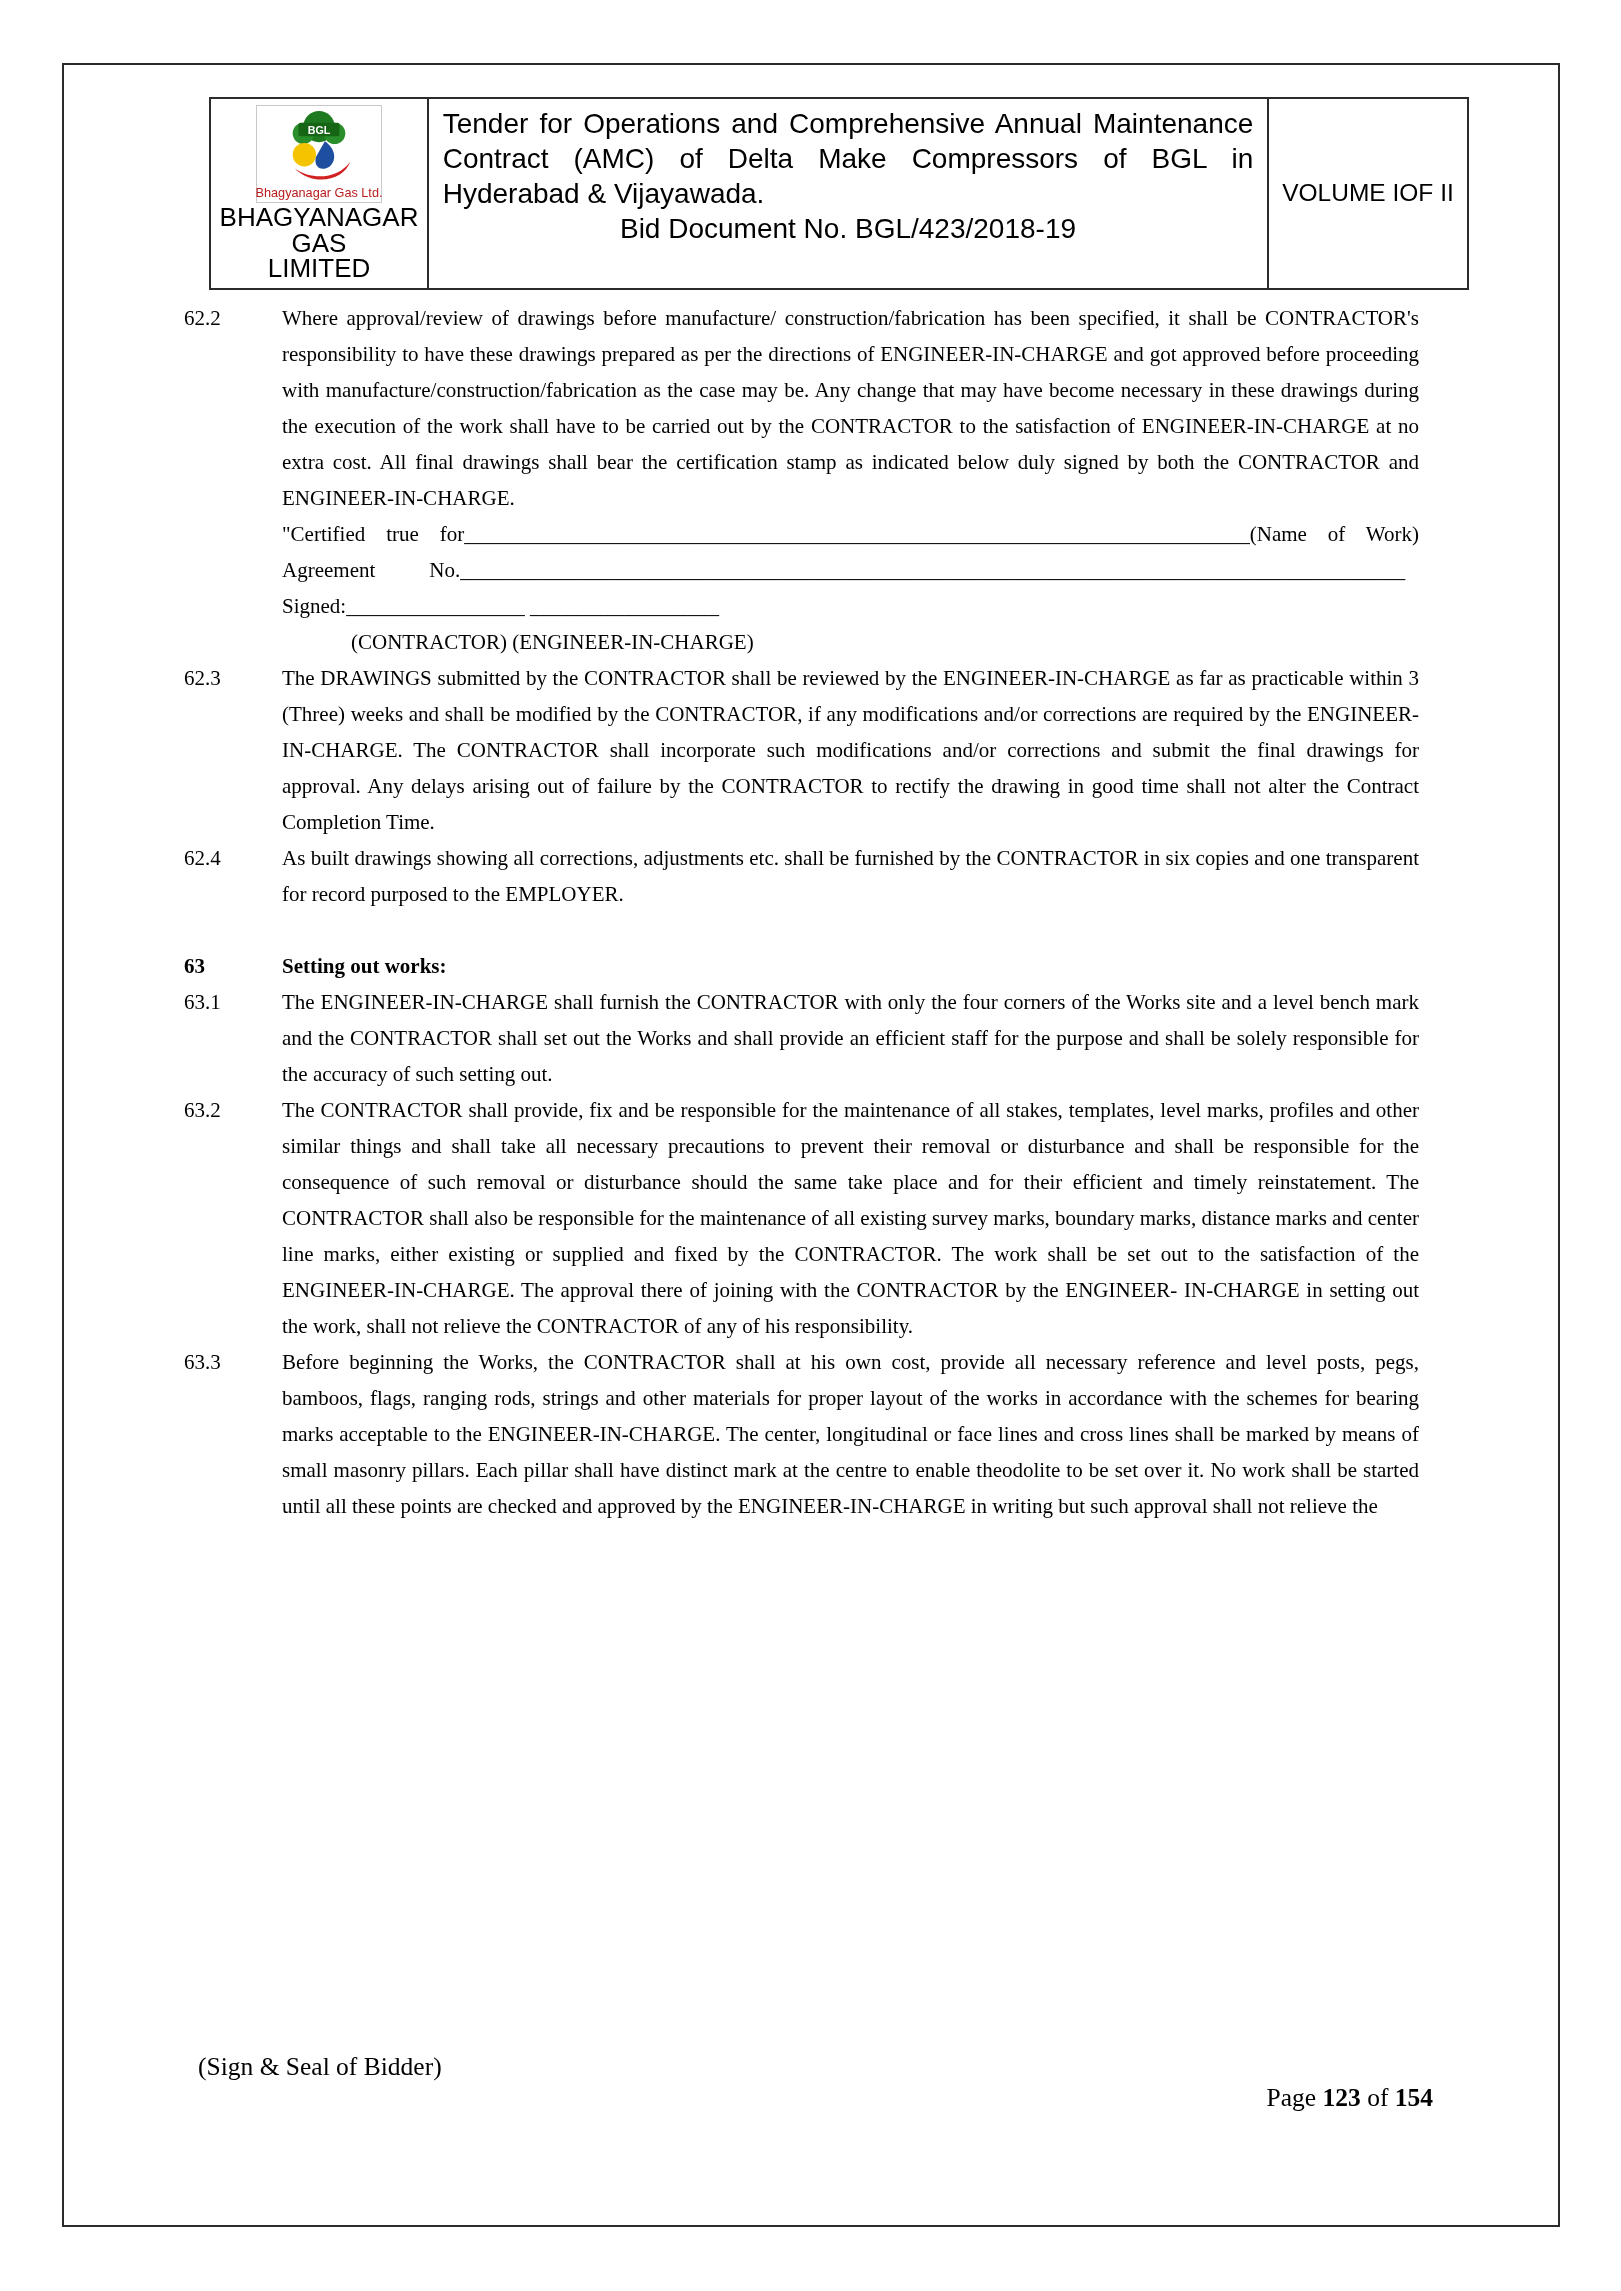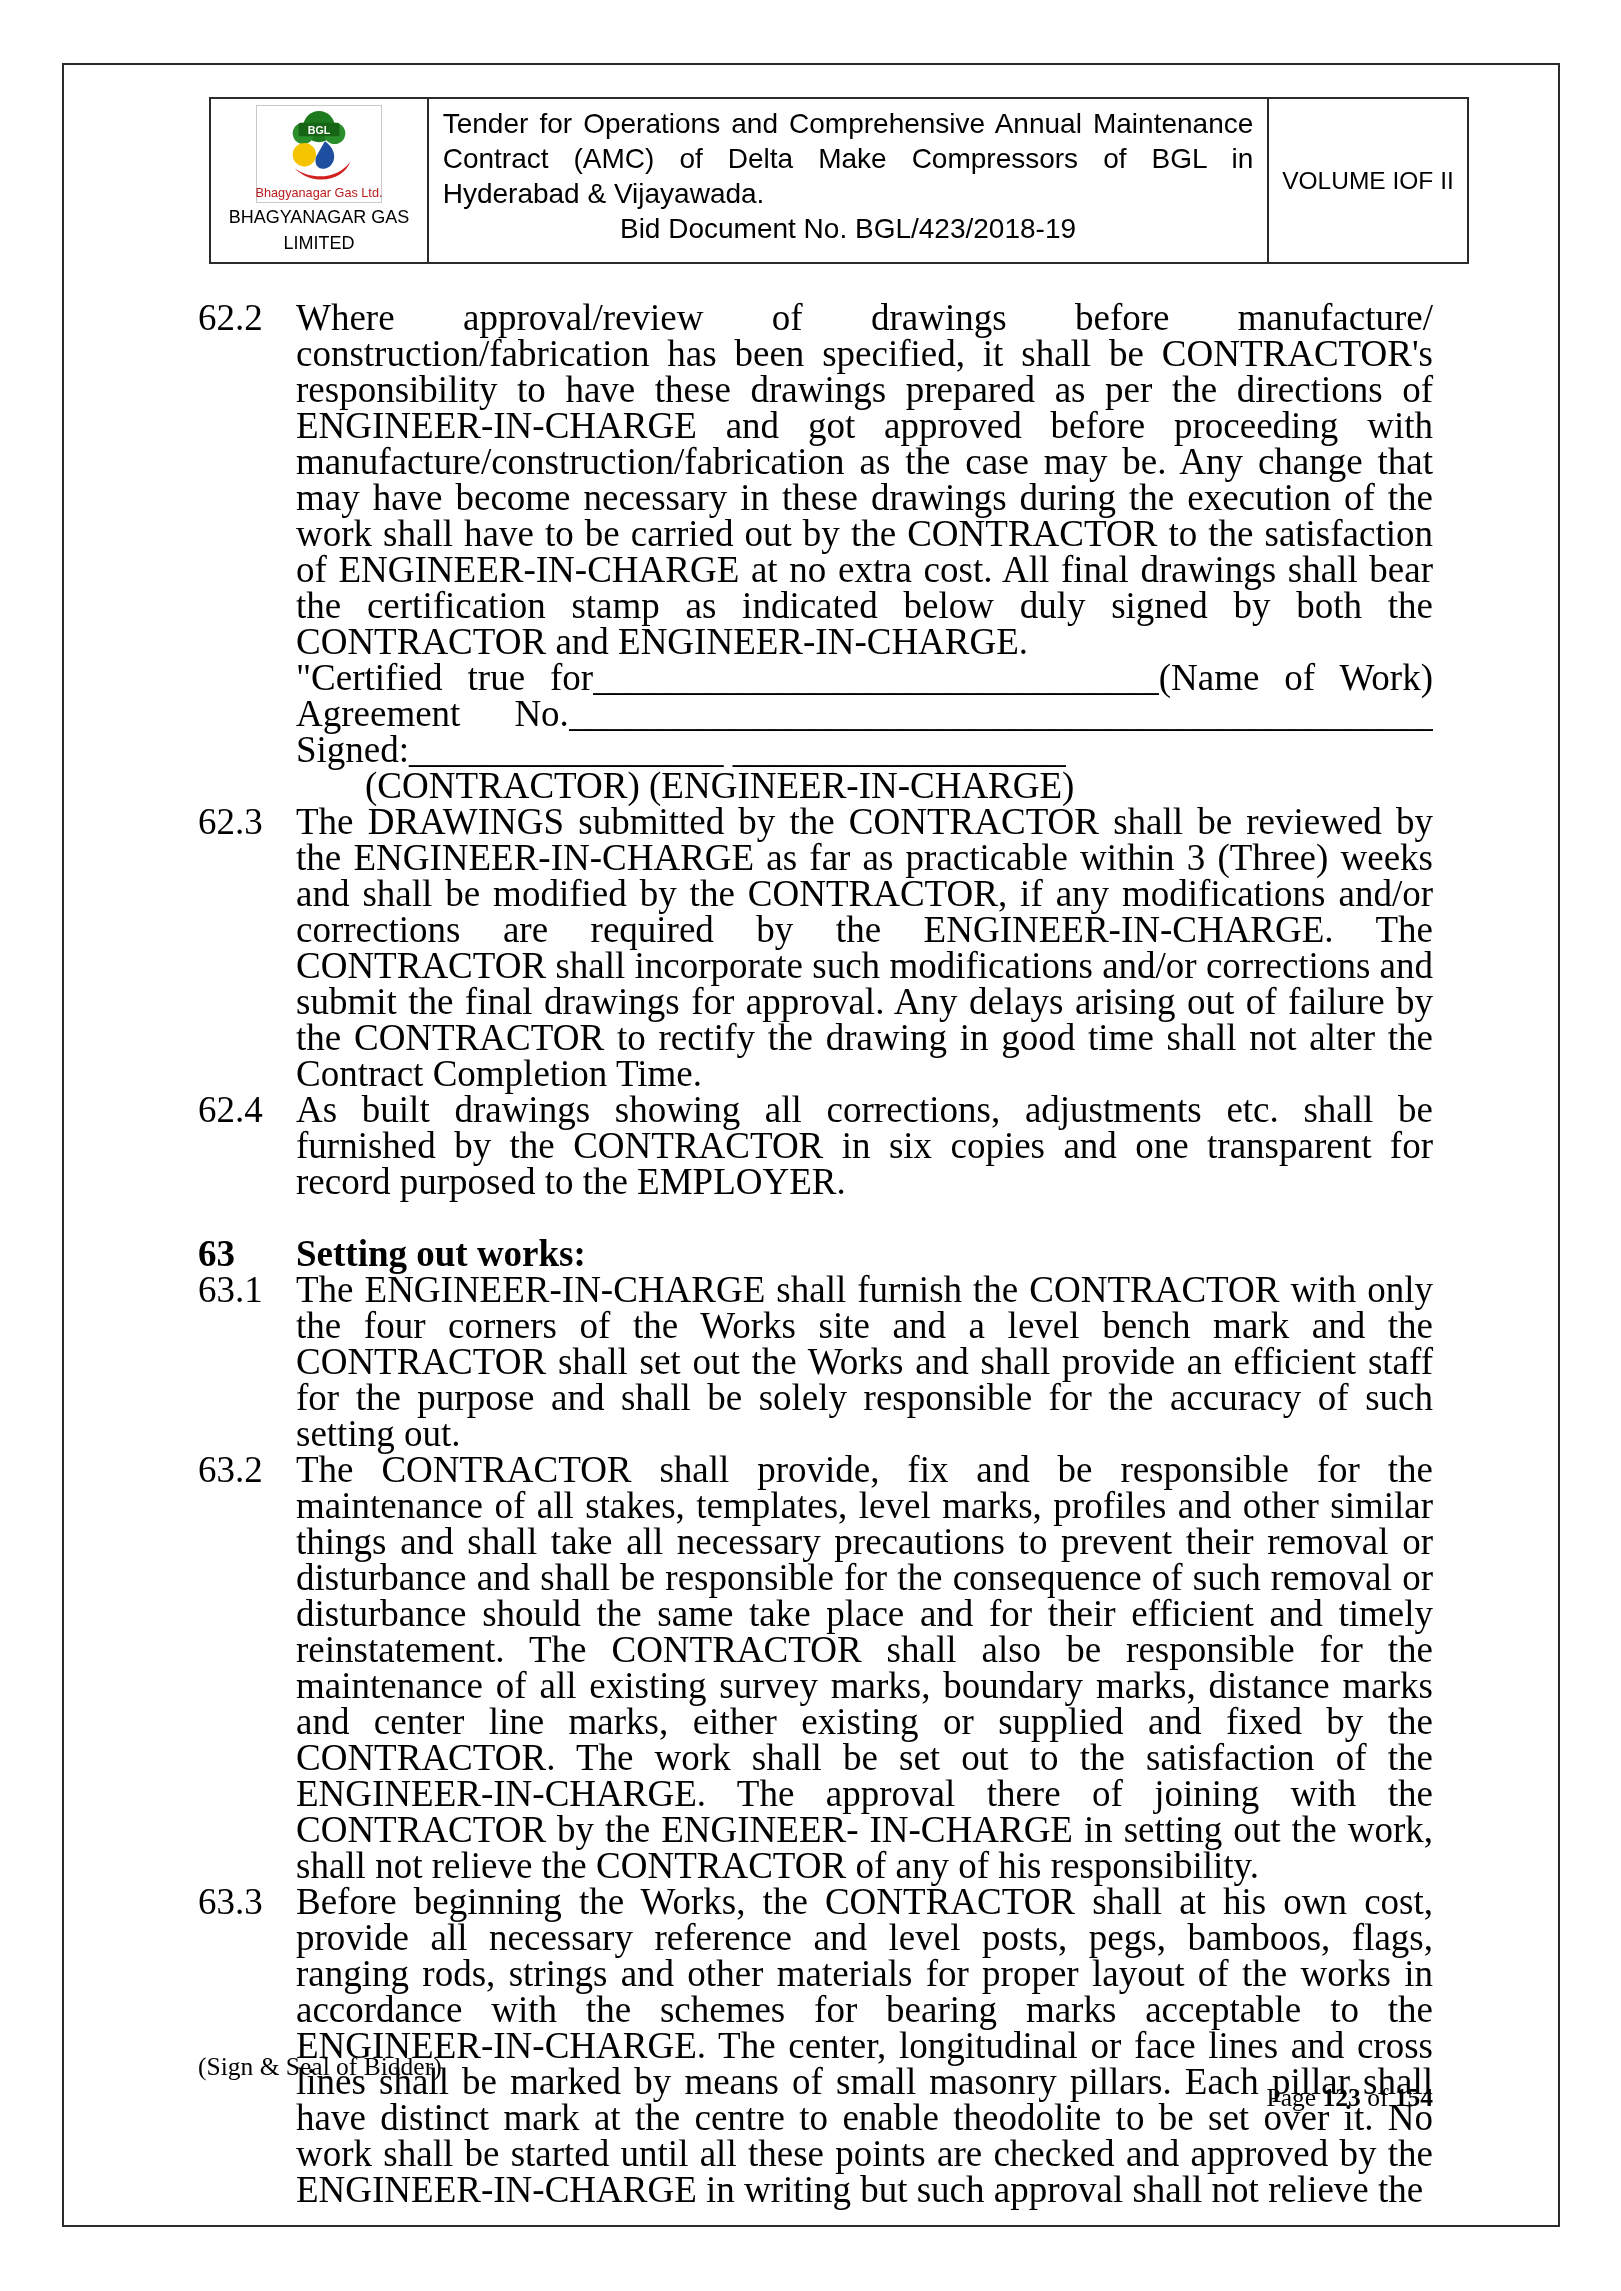--- a/index.html
+++ b/index.html
@@ -42,44 +42,44 @@
     border: 1px solid #c9c9c9;
     display: flex; flex-direction: column; align-items: center;
   }
   .logo-small-name {
     font-family: "Liberation Sans", sans-serif;
     font-size: 12.7px; line-height: 14.7px; color: #b91c1c;
     white-space: nowrap;
   }
   .org-name {
     font-family: "Liberation Sans", sans-serif;
-    font-size: 18px; line-height: 25.5px; color: #000;
+    font-size: 26px; line-height: 25.5px; color: #000;
     margin-top: 2.9px;
   }
   .title-cell {
     flex: 1;
     padding: 6.9px 13.7px 7.8px;
     font-family: "Liberation Sans", sans-serif;
     font-size: 28px; line-height: 35px;
   }
   .title-text { text-align: justify; }
   .bid-line { text-align: center; }
   .volume-cell {
     width: 198px; flex: none;
     display: flex; flex-direction: row;
     align-items: center; justify-content: center;
     font-family: "Liberation Sans", sans-serif;
     font-size: 24.5px; line-height: 32px;
     text-align: right;
   }
   
   .content {
-    position: absolute; left: 134px; top: 235px;
+    position: absolute; left: 120px; top: 235px;
     width: 1235px;
-    font-size: 37px; line-height: 36px;
+    font-size: 21px; line-height: 36px;
   }
   .clause { display: flex; }
   .clause-num { width: 98px; flex: none; }
   .clause-body { flex: 1; min-width: 0; }
   .para { text-align: justify; }
   .bold { font-weight: bold; }
   .heading-row { margin-top: 36px; }
   
   .cert-flex { display: flex; align-items: baseline; }
   .cert-fill {

